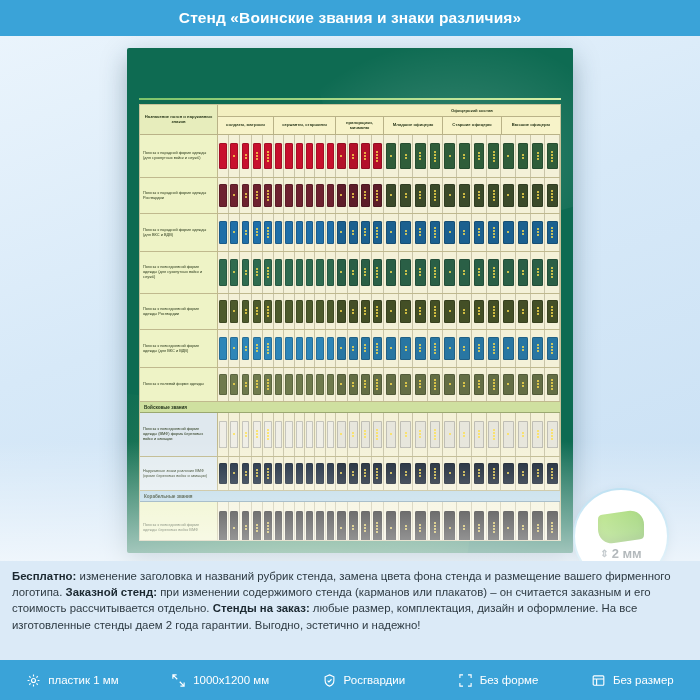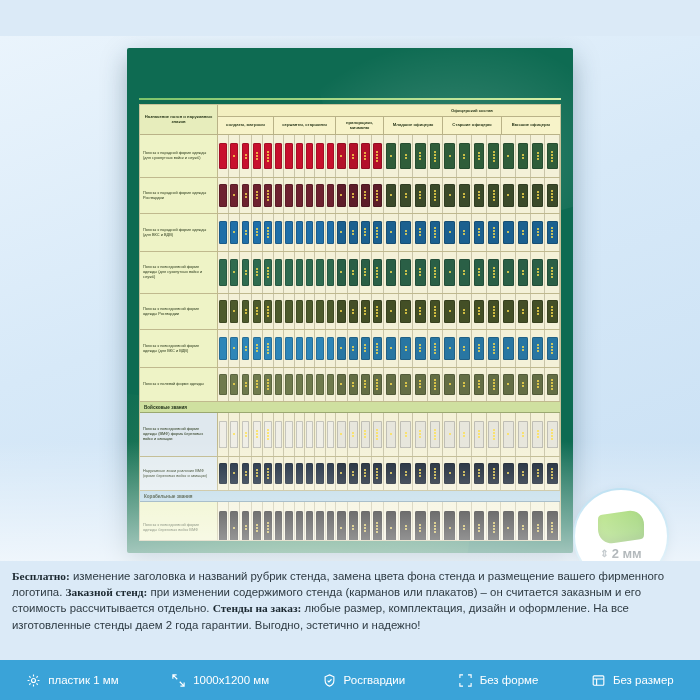--- a/index.html
+++ b/index.html
@@ -162,37 +162,40 @@
     margin-bottom:4px;
   }
   .bubble .mm { font-size:13px; font-weight:bold; color:#3b4a52; display:flex; align-items:center; gap:3px;}
   .bubble .arrowico { font-size:10px; color:#6b7a83; }
 
   
   .desc {
     position:absolute; left:12px; top:568px; width:676px;
     font-size:11.4px; line-height:1.42; color:#2e3a42;
   }
-  .desc b { color:#1b2830;font-family:Liberation Serif, serif; }
+  .desc b { color:#1b2830; }
 
   
   .footer {
     position:absolute; left:0; top:660px; width:700px; height:40px;
     background:#3aa3d8;
     display:flex; align-items:center; justify-content:space-around;
     color:#ffffff; font-size:11.5px;
   }
   .fitem { display:flex; align-items:center; gap:7px; white-space:nowrap; }
   .fitem svg { display:block; }
 </style>
 </head>
 <body>
 
 <div class="page">
 
+  <div class="topbar">
+    <div class="topbar-title">Стенд «Воинские звания и знаки различия»</div>
+  </div>
 
   <div class="stage">
 
     <div class="board">
       <div class="board-swoosh1"></div>
       <div class="board-swoosh2"></div>
       <div class="board-swoosh3"></div>
 
       <div class="board-title-line"></div>
 

